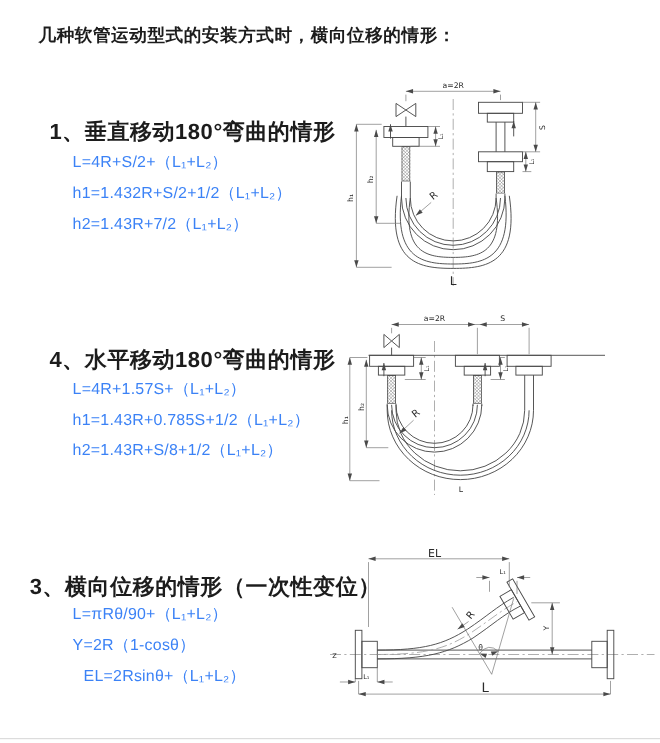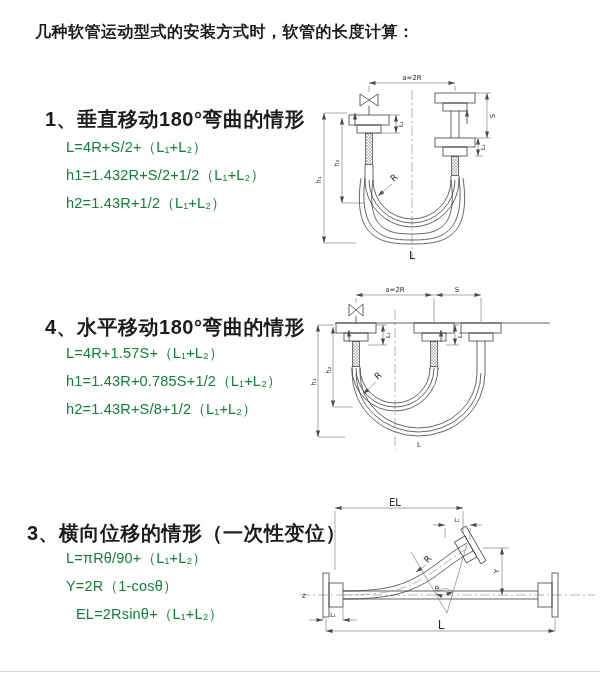--- a/index.html
+++ b/index.html
@@ -3,42 +3,42 @@
 <meta charset="utf-8">
 <style>
   html,body{margin:0;padding:0;}
   body{
     width:600px;height:675px;background:#ffffff;position:relative;overflow:hidden;
     font-family:"Liberation Sans","DejaVu Sans",sans-serif;color:#1c1c1c;
   }
   .abs{position:absolute;white-space:nowrap;}
   .title{font-size:16px;font-weight:bold;letter-spacing:.5px;}
   .heading{font-size:20px;font-weight:bold;letter-spacing:.5px;}
-  .formula{font-size:14.5px;letter-spacing:.2px;color:#15803d;text-align:center;}
+  .formula{font-size:14.5px;letter-spacing:.2px;color:#3b82f6;text-align:center;}
   svg.diag{position:absolute;}
   svg.diag line,svg.diag path,svg.diag rect,svg.diag polyline{
     fill:none;stroke:#4a4a4a;stroke-width:.85;
   }
   svg.diag .dim{stroke:#6f6f6f;stroke-width:.6;}
   svg.diag .cl{stroke:#979797;stroke-width:.7;stroke-dasharray:10 3 2 3;}
   svg.diag .hz{stroke:#7a7a7a;stroke-width:.45;}
   svg.diag text{fill:#2b2b2b;stroke:none;font-family:"DejaVu Sans",sans-serif;}
   .page-bottom-line{left:0;top:671px;width:600px;height:0;border-top:1px solid #d9d9d9;}
 </style>
 </head>
 <body>
 
 <div class="page">
 
-  <div class="abs title" style="left:35px;top:22px">几种软管运动型式的安装方式时，软管的长度计算：</div>
+  <div class="abs title" style="left:35px;top:22px">几种软管运动型式的安装方式时，横向位移的情形：</div>
 
   <div class="abs heading" style="left:45px;top:106px">1、垂直移动180°弯曲的情形</div>
   <div class="abs formula" style="left:66px;top:138px">L=4R+S/2+（L₁+L₂）</div>
   <div class="abs formula" style="left:66px;top:166px">h1=1.432R+S/2+1/2（L₁+L₂）</div>
-  <div class="abs formula" style="left:66px;top:194px">h2=1.43R+1/2（L₁+L₂）</div>
+  <div class="abs formula" style="left:66px;top:194px">h2=1.43R+7/2（L₁+L₂）</div>
 
   <div class="abs heading" style="left:45px;top:314px">4、水平移动180°弯曲的情形</div>
   <div class="abs formula" style="left:66px;top:344px">L=4R+1.57S+（L₁+L₂）</div>
   <div class="abs formula" style="left:66px;top:372px">h1=1.43R+0.785S+1/2（L₁+L₂）</div>
   <div class="abs formula" style="left:66px;top:400px">h2=1.43R+S/8+1/2（L₁+L₂）</div>
 
   <div class="abs heading" style="left:27px;top:520px">3、横向位移的情形（一次性变位）</div>
   <div class="abs formula" style="left:66px;top:549px">L=πRθ/90+（L₁+L₂）</div>
   <div class="abs formula" style="left:66px;top:577px">Y=2R（1-cosθ）</div>
   <div class="abs formula" style="left:76px;top:605px">EL=2Rsinθ+（L₁+L₂）</div>

